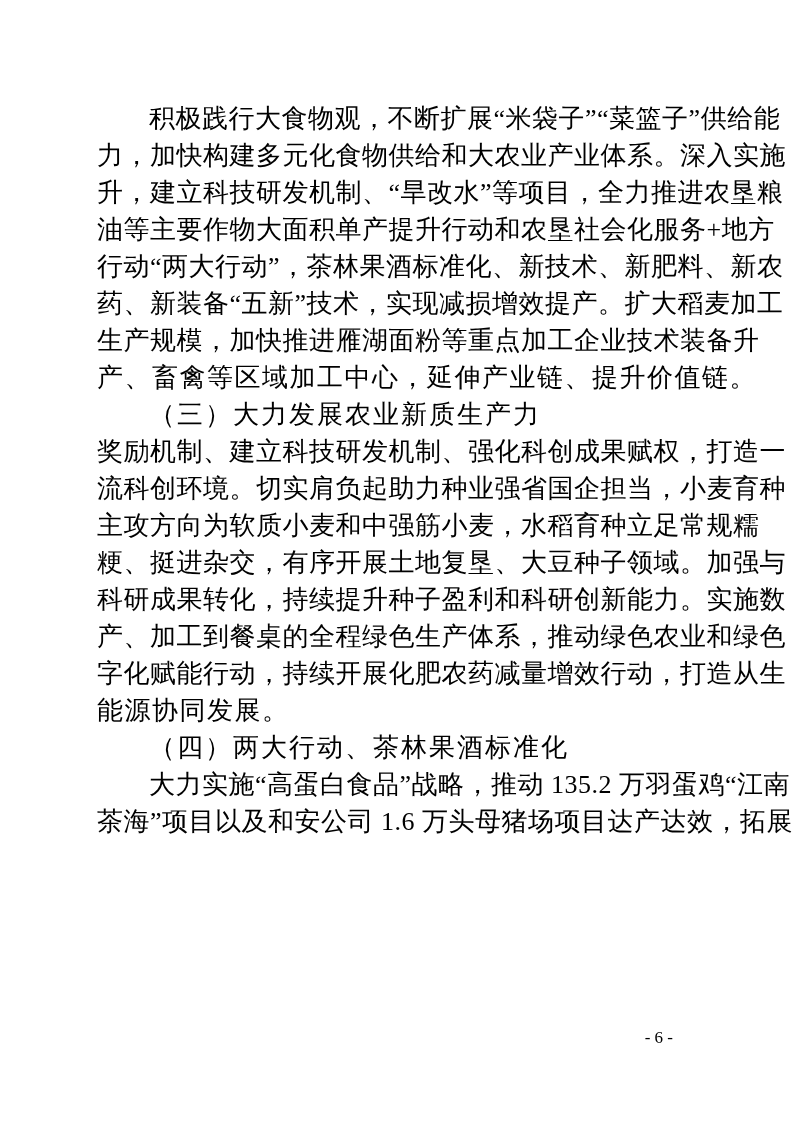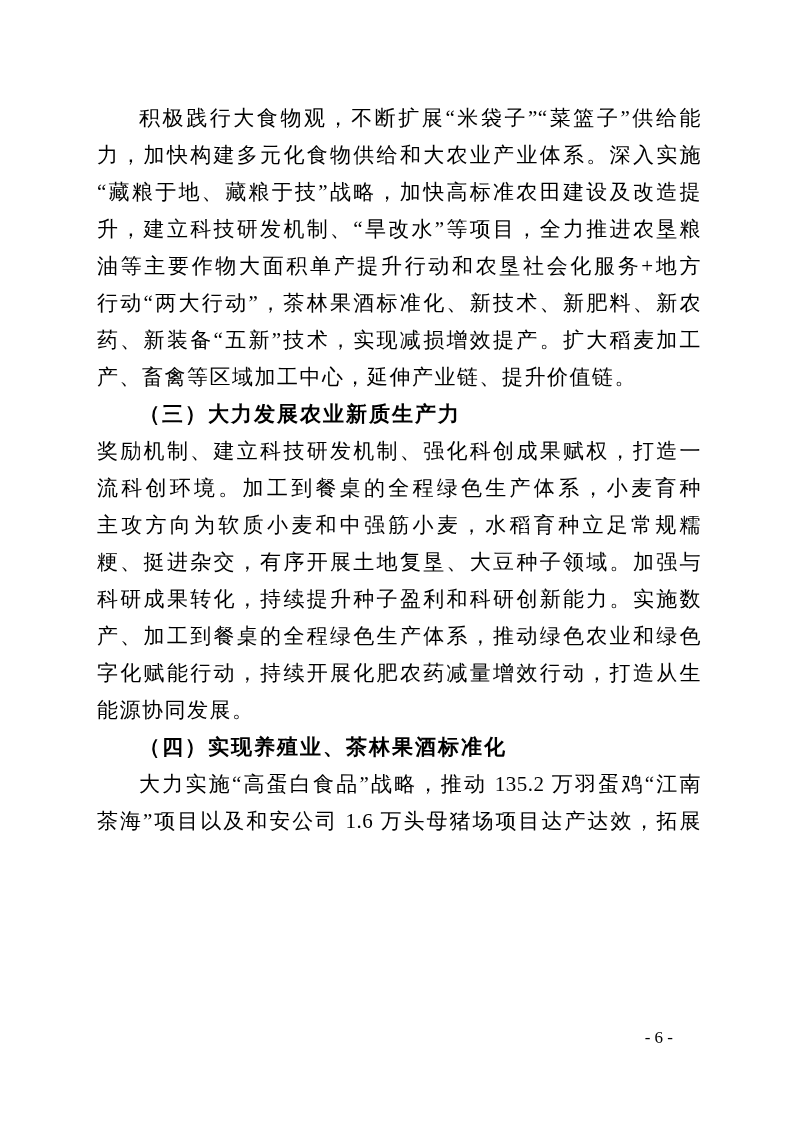--- a/index.html
+++ b/index.html
@@ -18,36 +18,36 @@
   }
   .text-block {
     position: absolute;
     left: 97px;
     top: 100px;
     width: 604px;
   }
   .line {
     height: 37px;
     line-height: 37px;
-    font-size: 21px;
+    font-size: 26px;
     text-align: justify;
     text-align-last: justify;
     letter-spacing: 0.5px;
     white-space: nowrap;
   }
   .line.first {
     text-indent: 2em;
   }
   .line.last {
     text-align: center;
     text-align-last: left;
     letter-spacing: 1.5px;
   }
   .line.heading {
-    font-weight: bold;
+    font-weight: normal;
     text-indent: 2em;
     text-align: right;
     text-align-last: left;
     letter-spacing: 2px;
   }
   .footer {
     position: absolute;
     top: 1027px;
     left: 97px;
     width: 576px;
@@ -58,39 +58,39 @@
   }
 </style>
 </head>
 <body>
 
 <div class="page">
   <div class="text-block">
 
     <div class="line first">积极践行大食物观，不断扩展“米袋子”“菜篮子”供给能</div>
     <div class="line">力，加快构建多元化食物供给和大农业产业体系。深入实施</div>
-    <div class="line">“藏粮于地、藏粮于技”战略，加快高标准农田建设及改造提</div>
     <div class="line">升，建立科技研发机制、“旱改水”等项目，全力推进农垦粮</div>
     <div class="line">油等主要作物大面积单产提升行动和农垦社会化服务+地方</div>
     <div class="line">行动“两大行动”，茶林果酒标准化、新技术、新肥料、新农</div>
     <div class="line">药、新装备“五新”技术，实现减损增效提产。扩大稻麦加工</div>
+    <div class="line">生产规模，加快推进雁湖面粉等重点加工企业技术装备升</div>
     <div class="line last">产、畜禽等区域加工中心，延伸产业链、提升价值链。</div>
 
     <div class="line heading">（三）大力发展农业新质生产力</div>
 
     <div class="line">奖励机制、建立科技研发机制、强化科创成果赋权，打造一</div>
-    <div class="line">流科创环境。加工到餐桌的全程绿色生产体系，小麦育种</div>
+    <div class="line">流科创环境。切实肩负起助力种业强省国企担当，小麦育种</div>
     <div class="line">主攻方向为软质小麦和中强筋小麦，水稻育种立足常规糯</div>
     <div class="line">粳、挺进杂交，有序开展土地复垦、大豆种子领域。加强与</div>
     <div class="line">科研成果转化，持续提升种子盈利和科研创新能力。实施数</div>
     <div class="line">产、加工到餐桌的全程绿色生产体系，推动绿色农业和绿色</div>
     <div class="line">字化赋能行动，持续开展化肥农药减量增效行动，打造从生</div>
     <div class="line last">能源协同发展。</div>
 
-    <div class="line heading">（四）实现养殖业、茶林果酒标准化</div>
+    <div class="line heading">（四）两大行动、茶林果酒标准化</div>
 
     <div class="line first">大力实施“高蛋白食品”战略，推动 135.2 万羽蛋鸡“江南</div>
     <div class="line">茶海”项目以及和安公司 1.6 万头母猪场项目达产达效，拓展</div>
 
   </div>
 
   <div class="footer">- 6 -</div>
 </div>
 
 </body></html>

